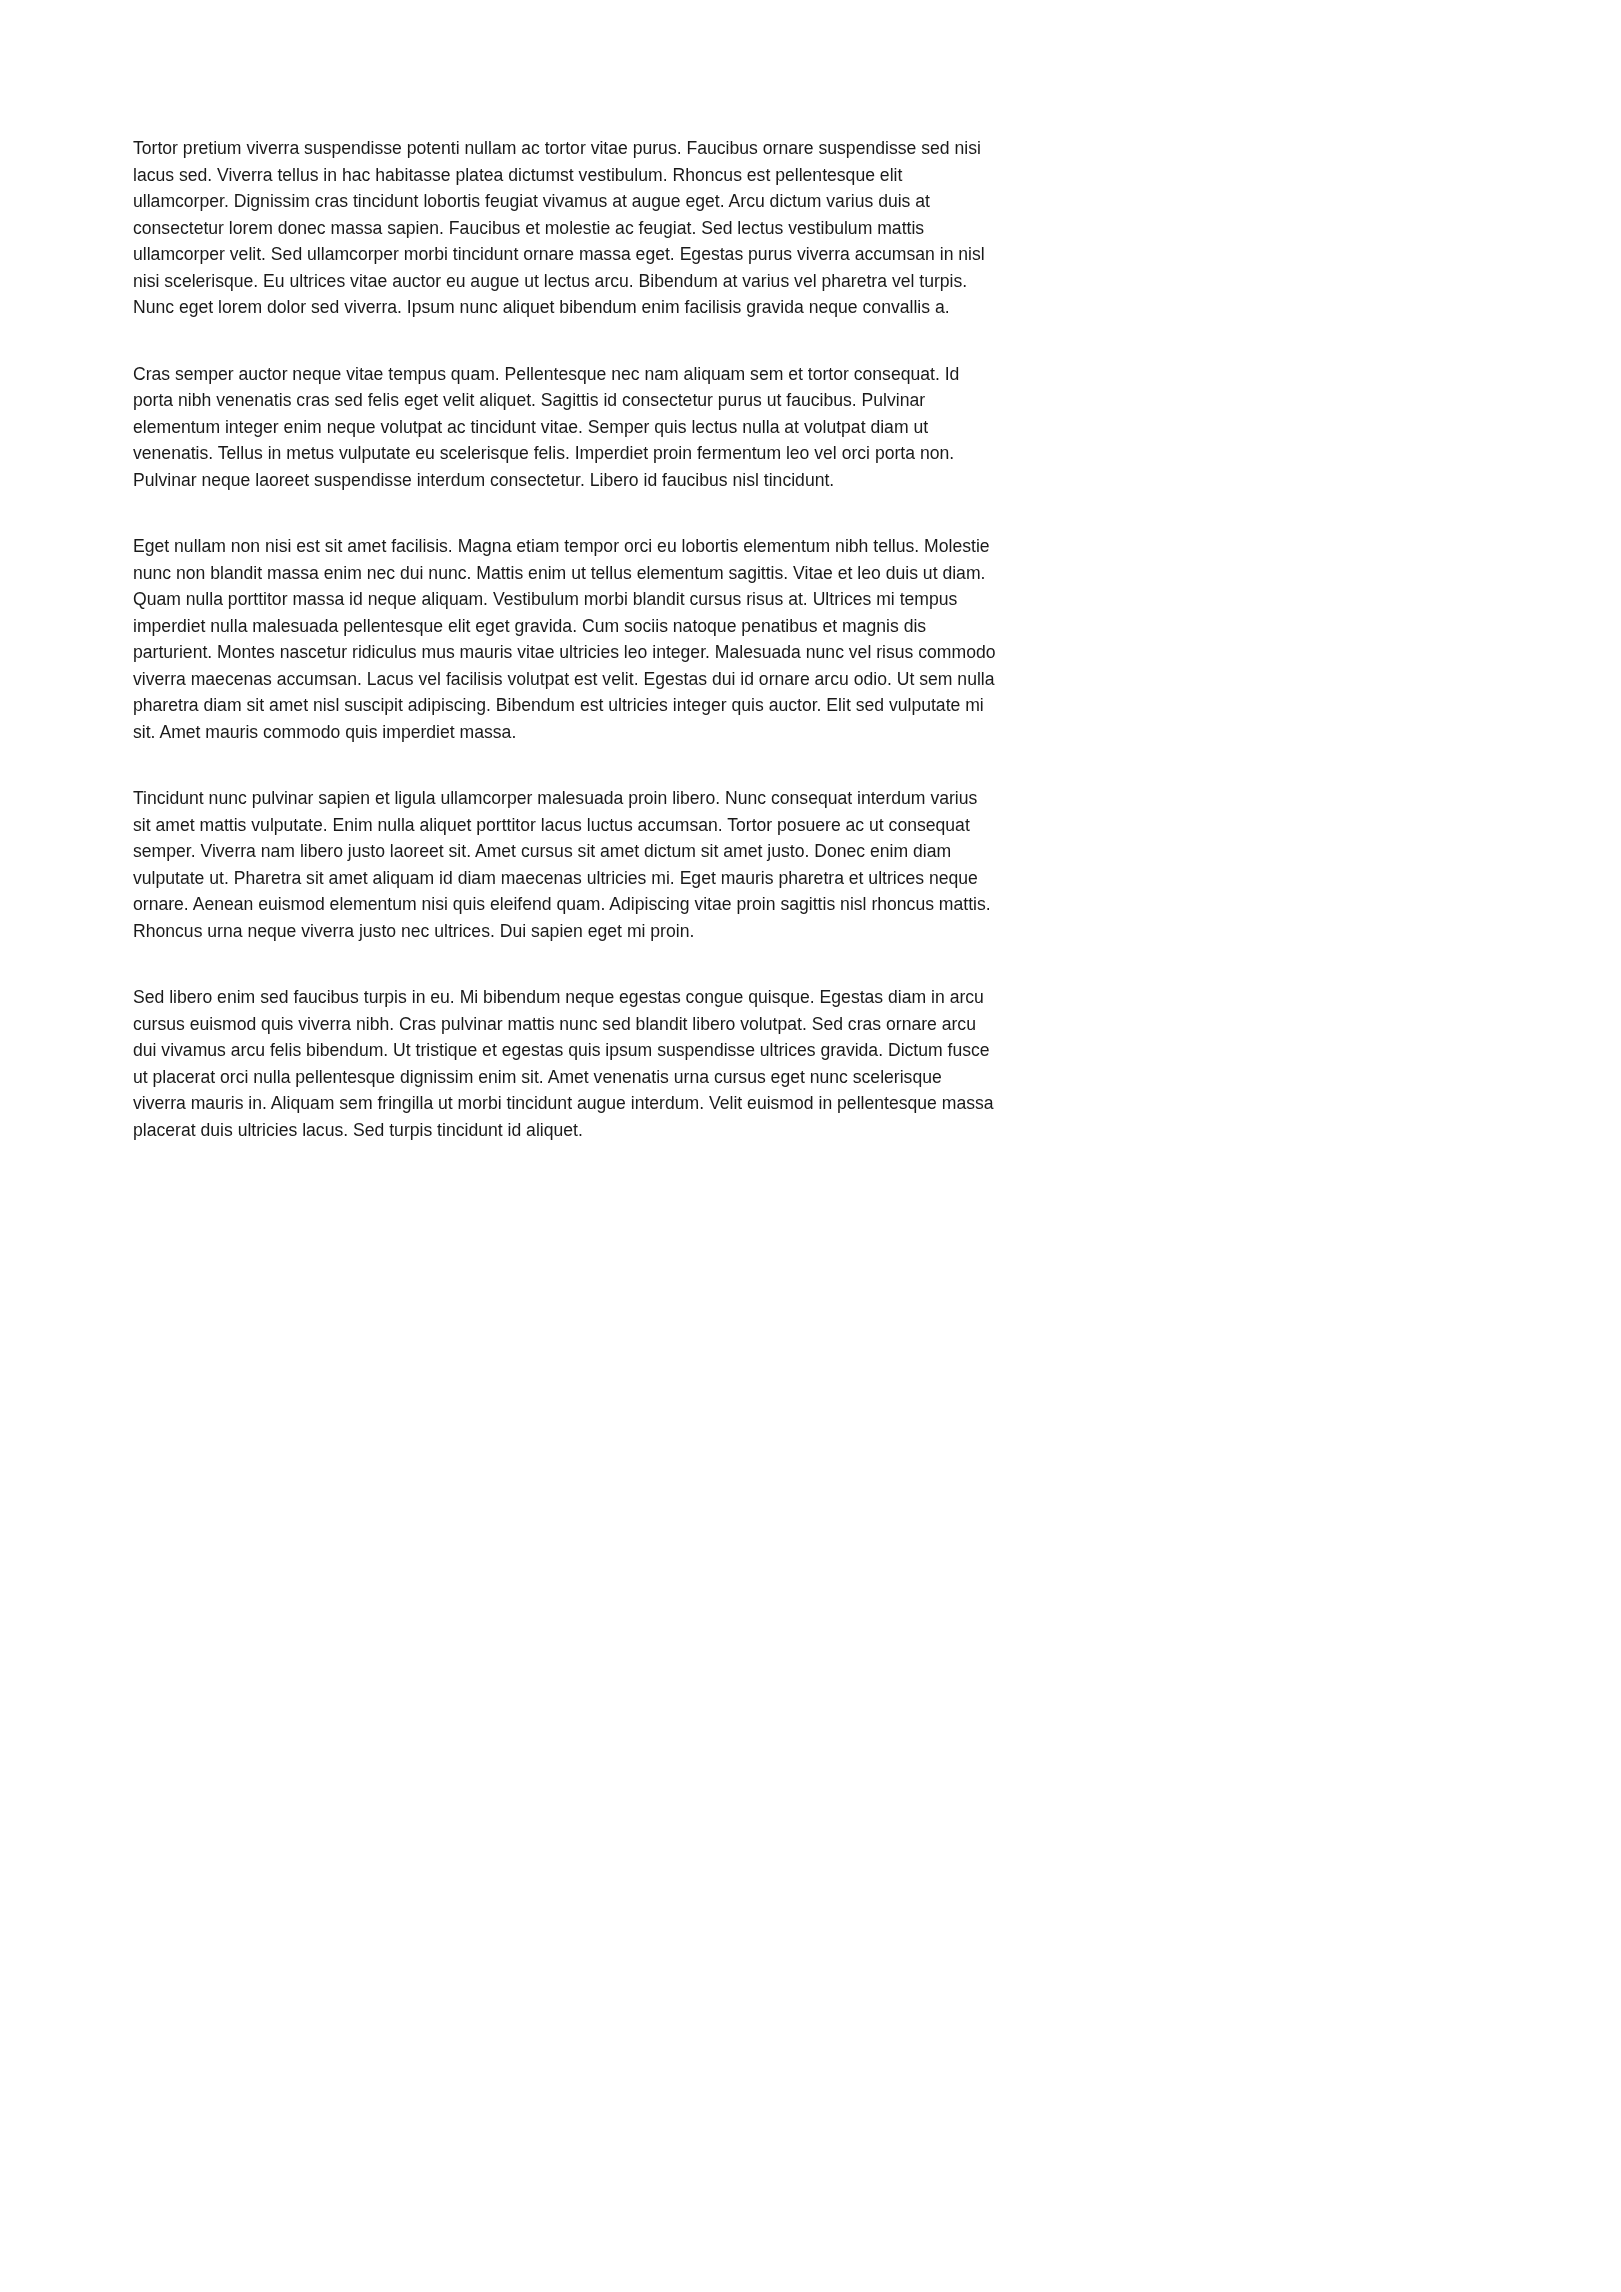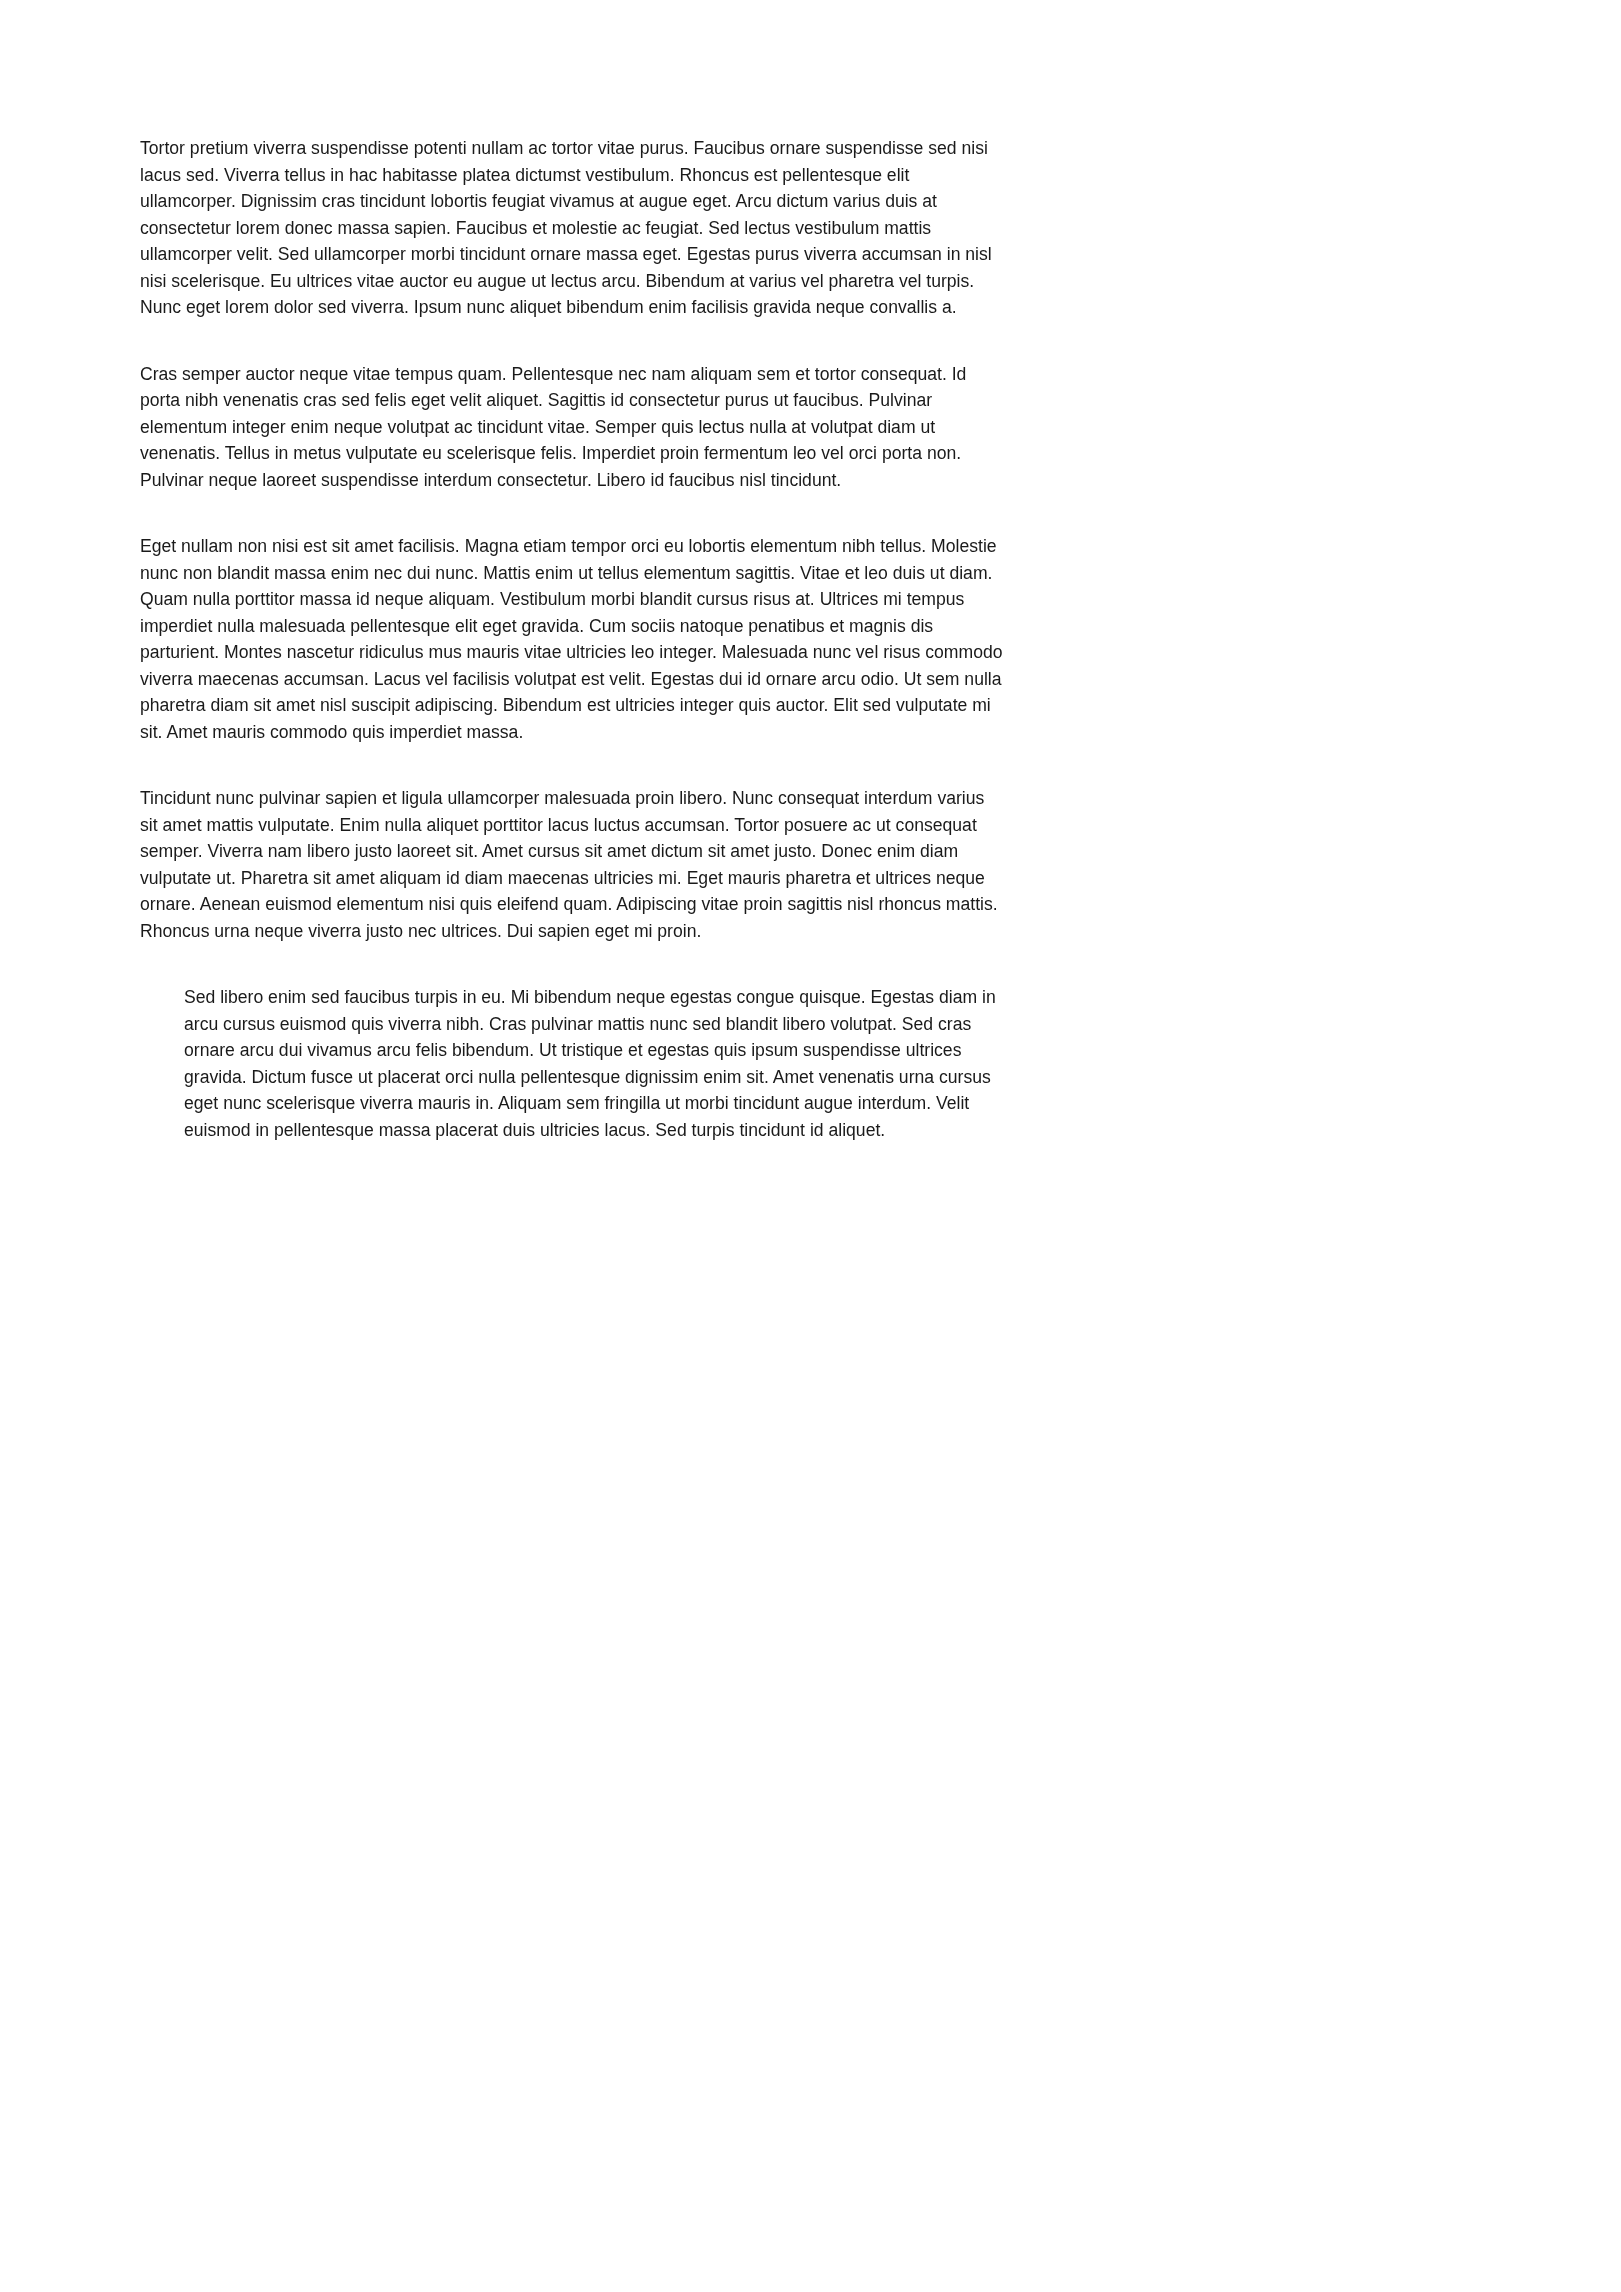--- a/index.html
+++ b/index.html
@@ -10,36 +10,35 @@
   .page {
     position: relative;
     width: 1621px;
     height: 2293px;
     background: #ffffff;
     overflow: hidden;
     font-family: "Liberation Sans", sans-serif;
   }
   .text-block {
     position: absolute;
-    left: 140px;
+    left: 133px;
     top: 135px;
     width: 863px;
     color: #1a1a1a;
     font-size: 17.6px;
     line-height: 26.5px;
     text-align: left;
   }
   .text-block p {
     margin: 0 0 40px 0;
     padding: 0;
     word-spacing: normal;
   }
   .text-block p:last-child {
     margin-bottom: 0;
-    margin-left: 44px;
   }
 </style>
 </head>
 <body>
 
 <div class="page">
   <div class="text-block">
     <p>Tortor pretium viverra suspendisse potenti nullam ac tortor vitae purus. Faucibus ornare suspendisse sed nisi lacus sed. Viverra tellus in hac habitasse platea dictumst vestibulum. Rhoncus est pellentesque elit ullamcorper. Dignissim cras tincidunt lobortis feugiat vivamus at augue eget. Arcu dictum varius duis at consectetur lorem donec massa sapien. Faucibus et molestie ac feugiat. Sed lectus vestibulum mattis ullamcorper velit. Sed ullamcorper morbi tincidunt ornare massa eget. Egestas purus viverra accumsan in nisl nisi scelerisque. Eu ultrices vitae auctor eu augue ut lectus arcu. Bibendum at varius vel pharetra vel turpis. Nunc eget lorem dolor sed viverra. Ipsum nunc aliquet bibendum enim facilisis gravida neque convallis a.</p>
     <p>Cras semper auctor neque vitae tempus quam. Pellentesque nec nam aliquam sem et tortor consequat. Id porta nibh venenatis cras sed felis eget velit aliquet. Sagittis id consectetur purus ut faucibus. Pulvinar elementum integer enim neque volutpat ac tincidunt vitae. Semper quis lectus nulla at volutpat diam ut venenatis. Tellus in metus vulputate eu scelerisque felis. Imperdiet proin fermentum leo vel orci porta non. Pulvinar neque laoreet suspendisse interdum consectetur. Libero id faucibus nisl tincidunt.</p>
     <p>Eget nullam non nisi est sit amet facilisis. Magna etiam tempor orci eu lobortis elementum nibh tellus. Molestie nunc non blandit massa enim nec dui nunc. Mattis enim ut tellus elementum sagittis. Vitae et leo duis ut diam. Quam nulla porttitor massa id neque aliquam. Vestibulum morbi blandit cursus risus at. Ultrices mi tempus imperdiet nulla malesuada pellentesque elit eget gravida. Cum sociis natoque penatibus et magnis dis parturient. Montes nascetur ridiculus mus mauris vitae ultricies leo integer. Malesuada nunc vel risus commodo viverra maecenas accumsan. Lacus vel facilisis volutpat est velit. Egestas dui id ornare arcu odio. Ut sem nulla pharetra diam sit amet nisl suscipit adipiscing. Bibendum est ultricies integer quis auctor. Elit sed vulputate mi sit. Amet mauris commodo quis imperdiet massa.</p>

